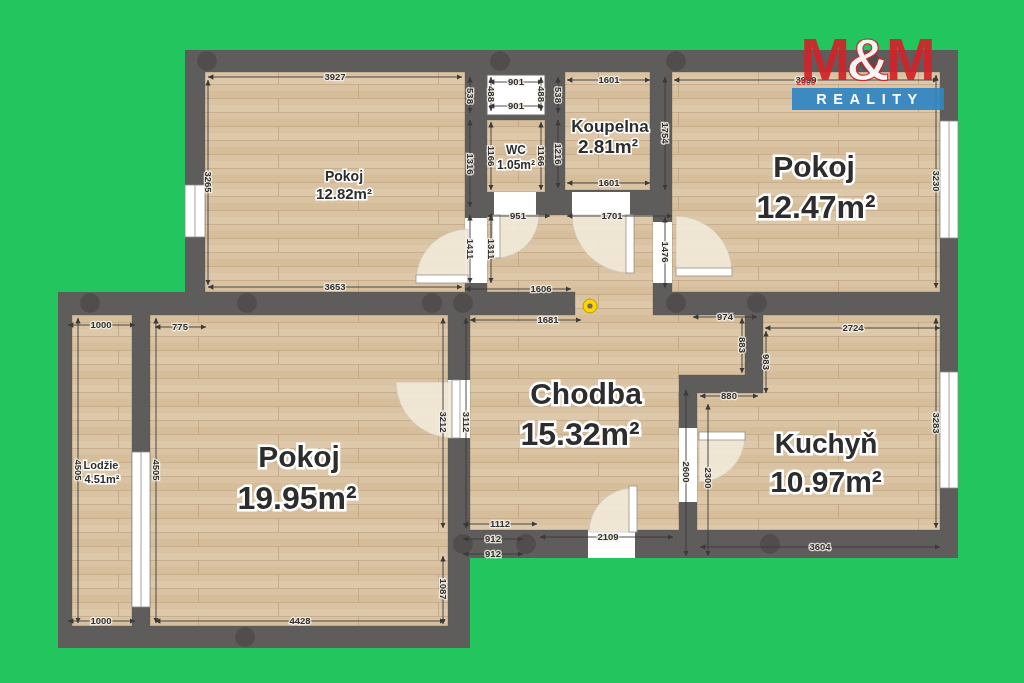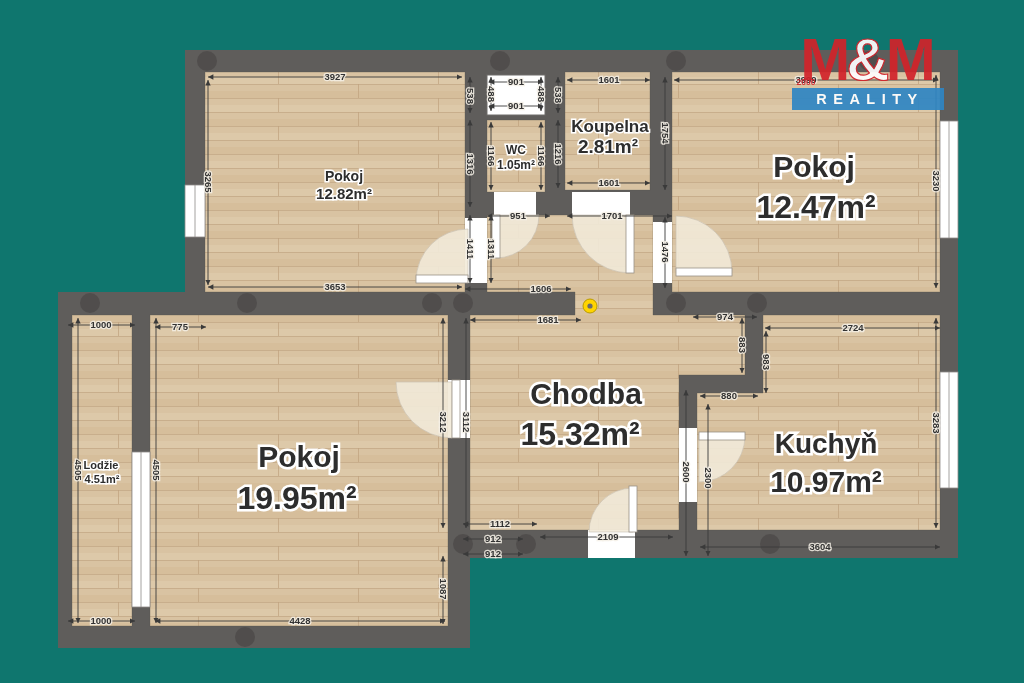--- a/index.html
+++ b/index.html
@@ -1,16 +1,16 @@
 <!DOCTYPE html>
 <html><head>
 <meta charset="utf-8">
 <style>
   html,body{margin:0;padding:0;background:#fff;}
-  #stage{position:relative;width:1024px;height:683px;background:#0f766e;overflow:hidden;
+  #stage{position:relative;width:1024px;height:683px;background:#22c55e;overflow:hidden;
          font-family:"Liberation Sans",sans-serif;}
   svg{position:absolute;left:0;top:0;}
   text{font-family:"Liberation Sans",sans-serif;}
   .dim-line{stroke:#3a3a3a;stroke-width:0.9;}
   .dim-text{font-size:9.5px;font-weight:bold;fill:#323232;text-anchor:middle;
             paint-order:stroke;stroke:rgba(245,240,230,.85);stroke-width:2.5px;}
   .room-big{font-weight:bold;fill:#2d2d2d;text-anchor:middle;
             paint-order:stroke;stroke:#ffffff;stroke-width:5px;}
   .room-small{font-weight:bold;fill:#2d2d2d;text-anchor:middle;
             paint-order:stroke;stroke:#ffffff;stroke-width:3px;}

